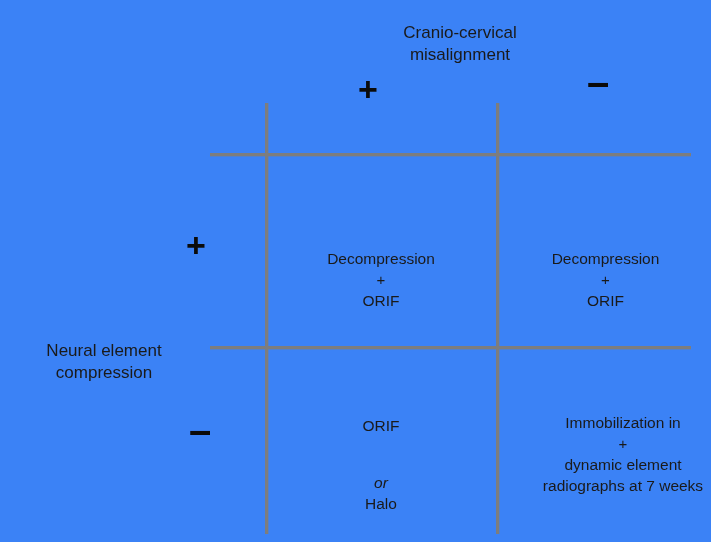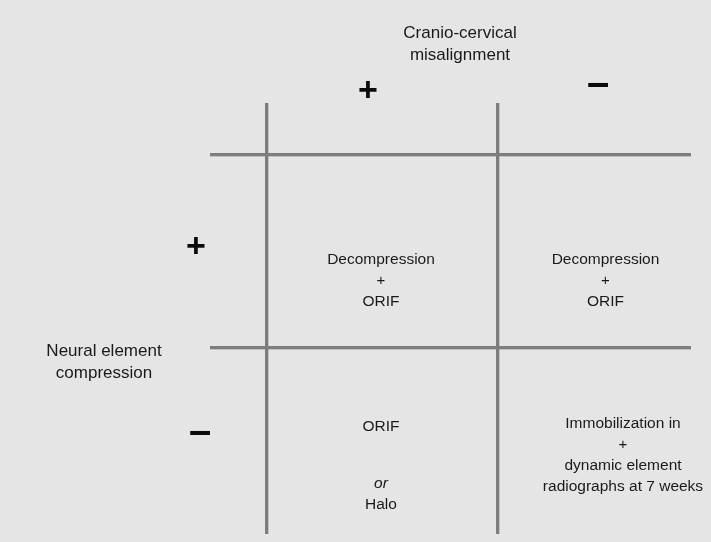--- a/index.html
+++ b/index.html
@@ -8,21 +8,21 @@
     background: #ffffff;
   }
   body {
     font-family: "Liberation Sans", sans-serif;
     color: #1a1a1a;
   }
   #canvas {
     position: relative;
     width: 711px;
     height: 542px;
-    background: #e5e5e5;
+    background: #3b82f6;
     overflow: hidden;
   }
 
   
   .axis-title {
     position: absolute;
     font-size: 17px;
     line-height: 22px;
     text-align: center;
     color: #1a1a1a;

